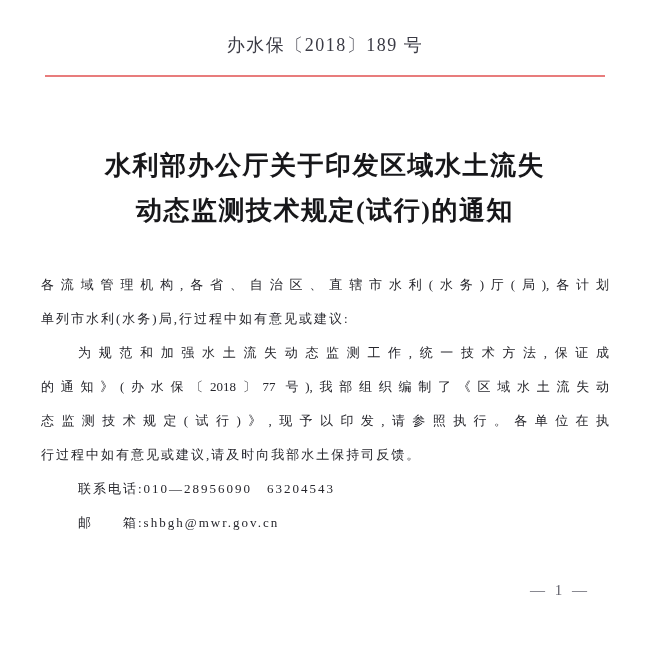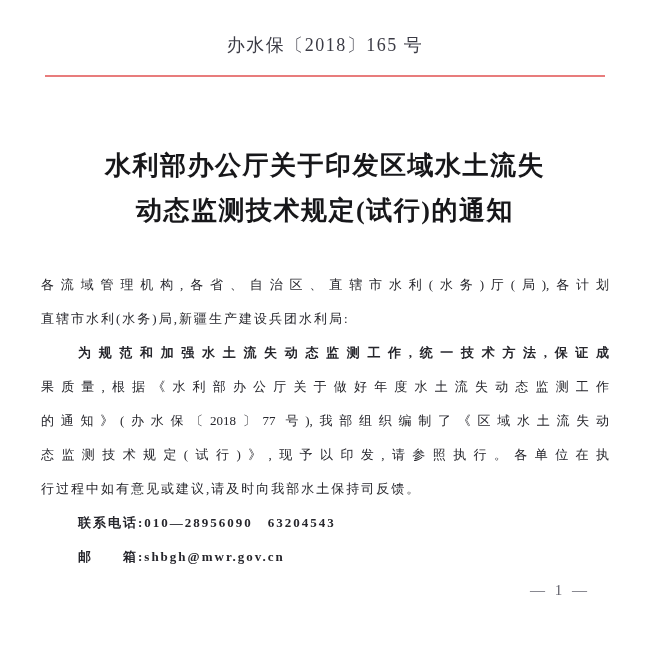--- a/index.html
+++ b/index.html
@@ -65,53 +65,52 @@
     letter-spacing: 2px;
     height: 34px;
   }
   .bline.just {
     white-space: normal;
     letter-spacing: normal;
     text-align: justify;
     text-align-last: justify;
     overflow: hidden;
   }
-  .bline.ind { text-indent: 37px; font-weight: bold; }
+  .bline.ind { text-indent: 37px; }
 
   .footer-page {
     position: absolute;
     top: 582px;
     left: 0;
     width: 100%;
     text-align: right;
     padding-right: 60px;
     font-size: 15px;
     letter-spacing: 3px;
     color: #62626c;
   }
 </style>
 </head>
 <body>
 
 <div class="page">
 
-  <div class="doc-number">办水保〔2018〕165 号</div>
+  <div class="doc-number">办水保〔2018〕189 号</div>
 
   <div class="red-line"></div>
 
   <h1 class="title">
     <span class="title-line">水利部办公厅关于印发区域水土流失</span>
     <span class="title-line">动态监测技术规定(试行)的通知</span>
   </h1>
 
   <div class="body-text">
     <div class="bline just">各流域管理机构,各省、自治区、直辖市水利(水务)厅(局),各计划</div>
-    <div class="bline">直辖市水利(水务)局,新疆生产建设兵团水利局:</div>
+    <div class="bline">单列市水利(水务)局,行过程中如有意见或建议:</div>
     <div class="bline just ind">为规范和加强水土流失动态监测工作,统一技术方法,保证成</div>
-    <div class="bline just">果质量,根据《水利部办公厅关于做好年度水土流失动态监测工作</div>
     <div class="bline just">的通知》(办水保〔2018〕77 号),我部组织编制了《区域水土流失动</div>
     <div class="bline just">态监测技术规定(试行)》,现予以印发,请参照执行。各单位在执</div>
     <div class="bline">行过程中如有意见或建议,请及时向我部水土保持司反馈。</div>
     <div class="bline ind">联系电话:010—28956090　63204543</div>
     <div class="bline ind">邮　　箱:shbgh@mwr.gov.cn</div>
   </div>
 
   <div class="footer-page">— 1 —</div>
 
 </div>

